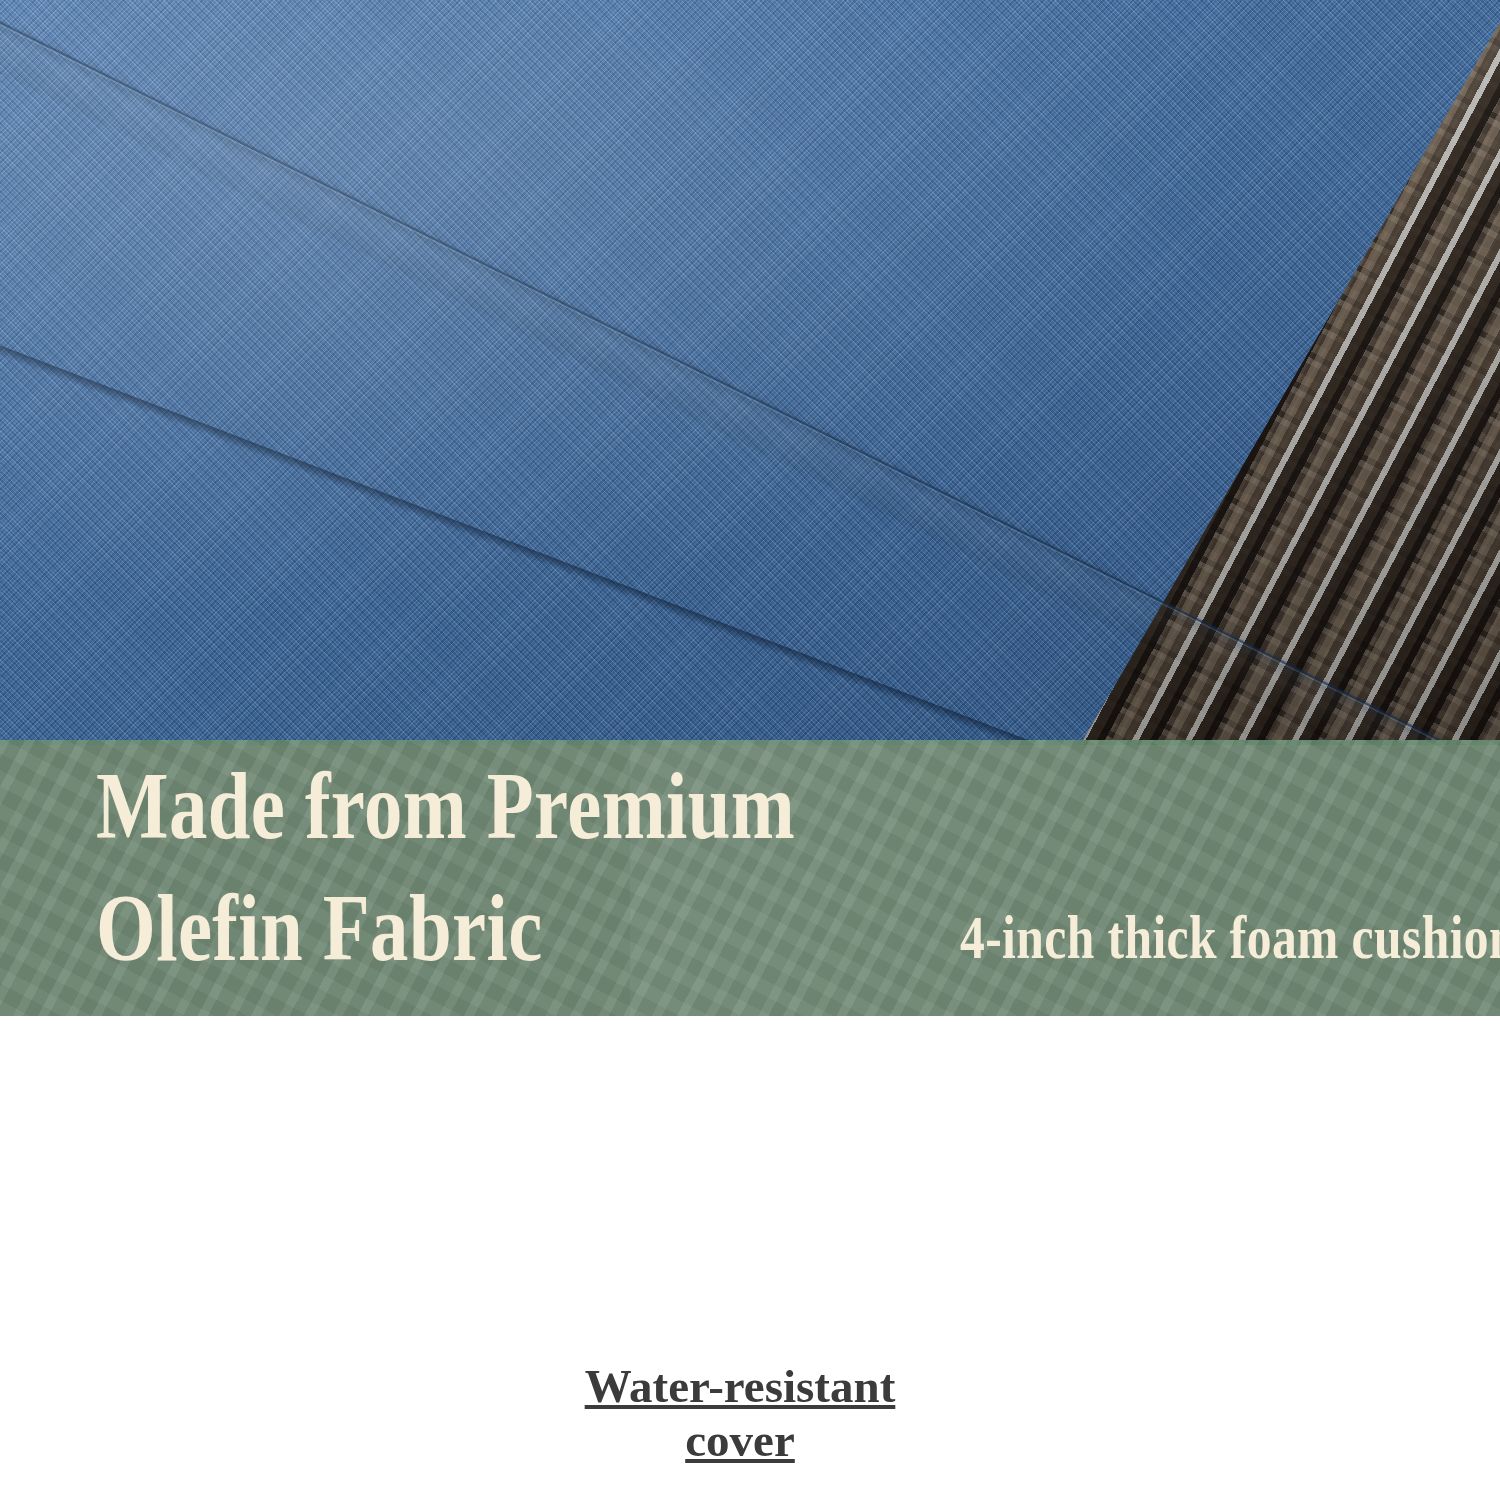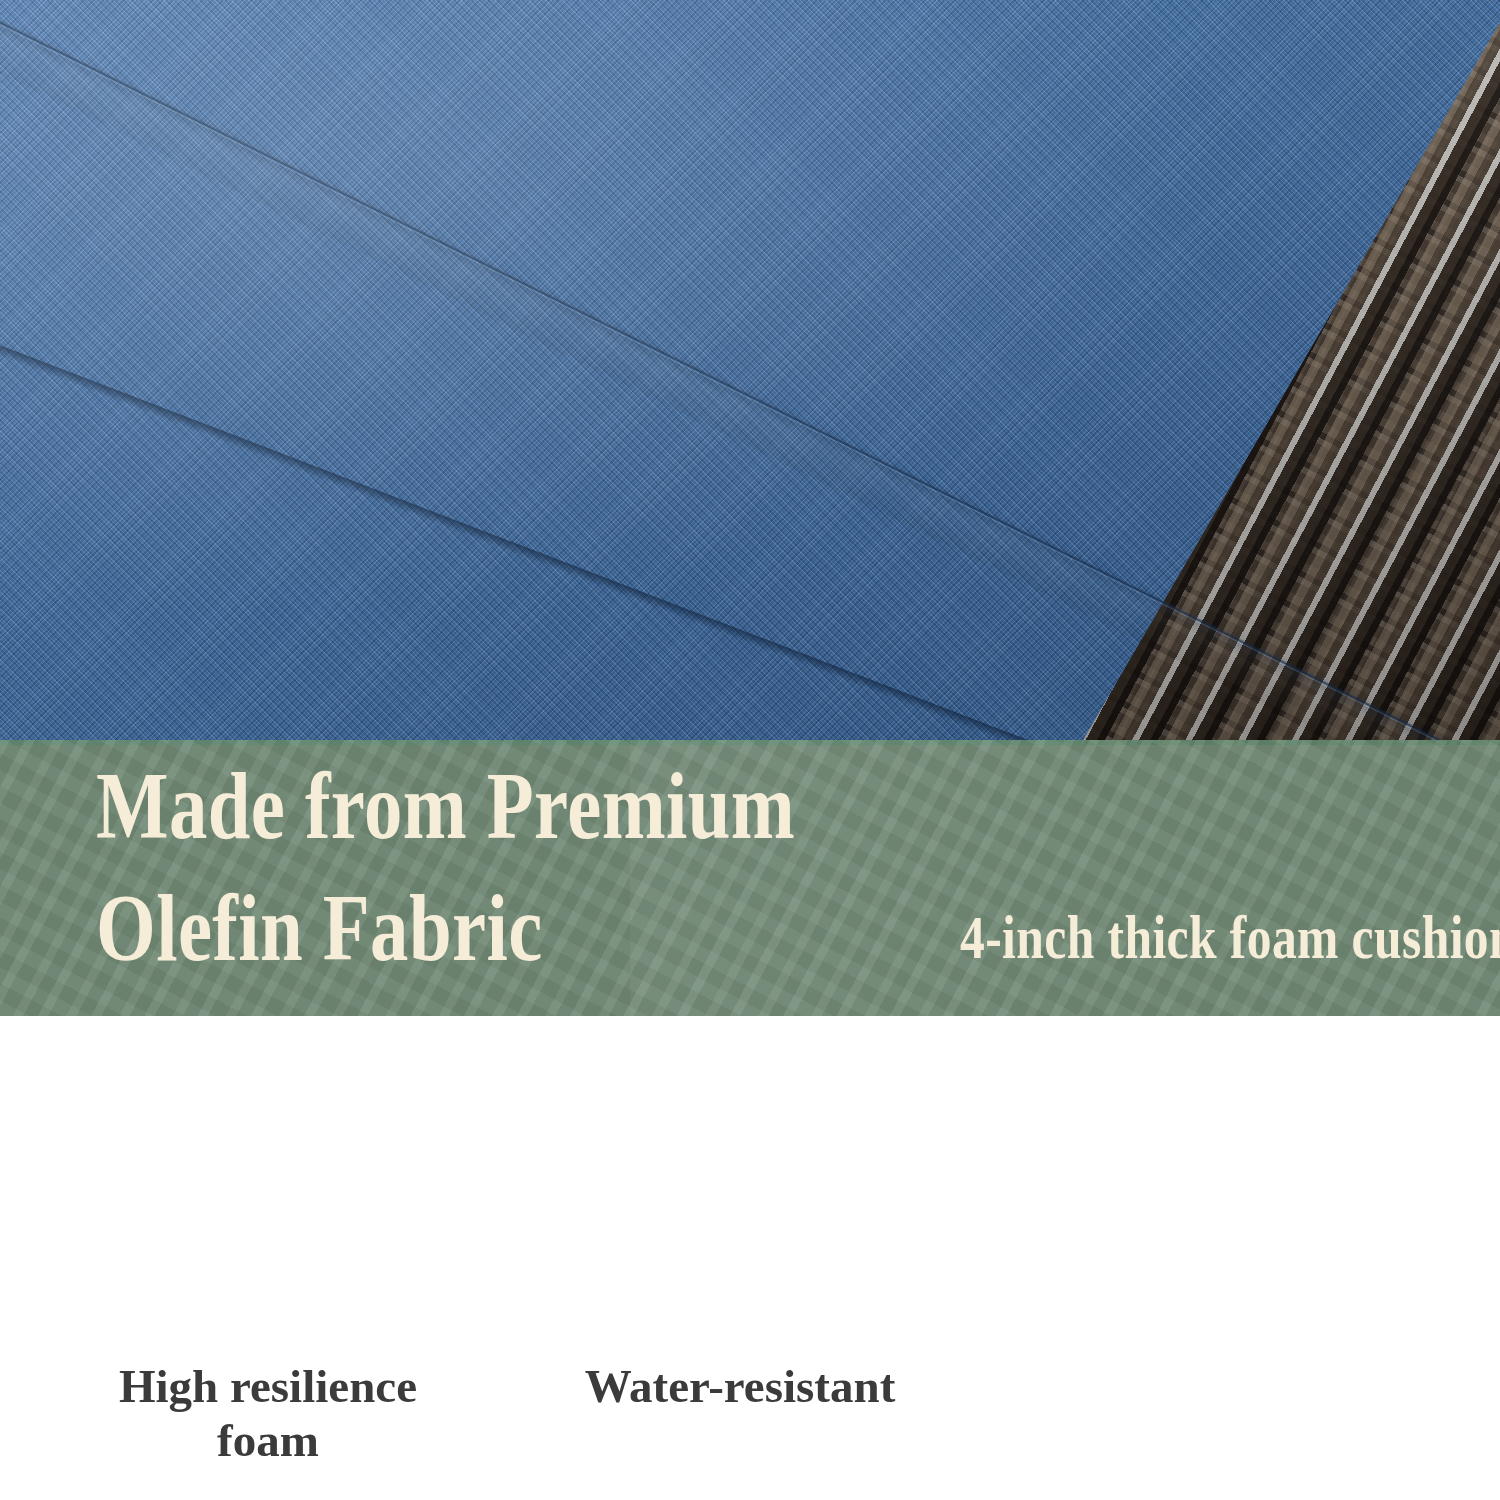--- a/index.html
+++ b/index.html
@@ -142,21 +142,21 @@
   
   .cards{position:absolute;left:0;top:1016px;width:1500px;height:484px;background:#fff;}
 
   .caption{
     position:absolute;top:1360px;width:420px;
     text-align:center;color:#3b3b3b;
     font-family:"Liberation Serif", serif;
     font-weight:700;font-size:47px;line-height:1.14;
   }
   .caption.c1{left:58px;}
-  .caption.c2{left:530px;}
+  .caption.c2{left:530px;text-decoration:underline;}
   .caption.c3{left:1002px;}
 </style>
 </head>
 <body>
 
 <div class="page">
 
   <div class="hero">
     <div class="wicker"></div>
     <div class="wicker-shade"></div>
@@ -180,23 +180,20 @@
     
     
 
     
     
 
     
     
   </div>
 
-  <div class="caption c1">
-    <div>High resilience</div>
-    <div>foam</div>
-  </div>
   <div class="caption c2">
     <div>Water-resistant</div>
+    <div>cover</div>
   </div>
   <div class="caption c3">
   </div>
 
 </div>
 
 </body></html>

